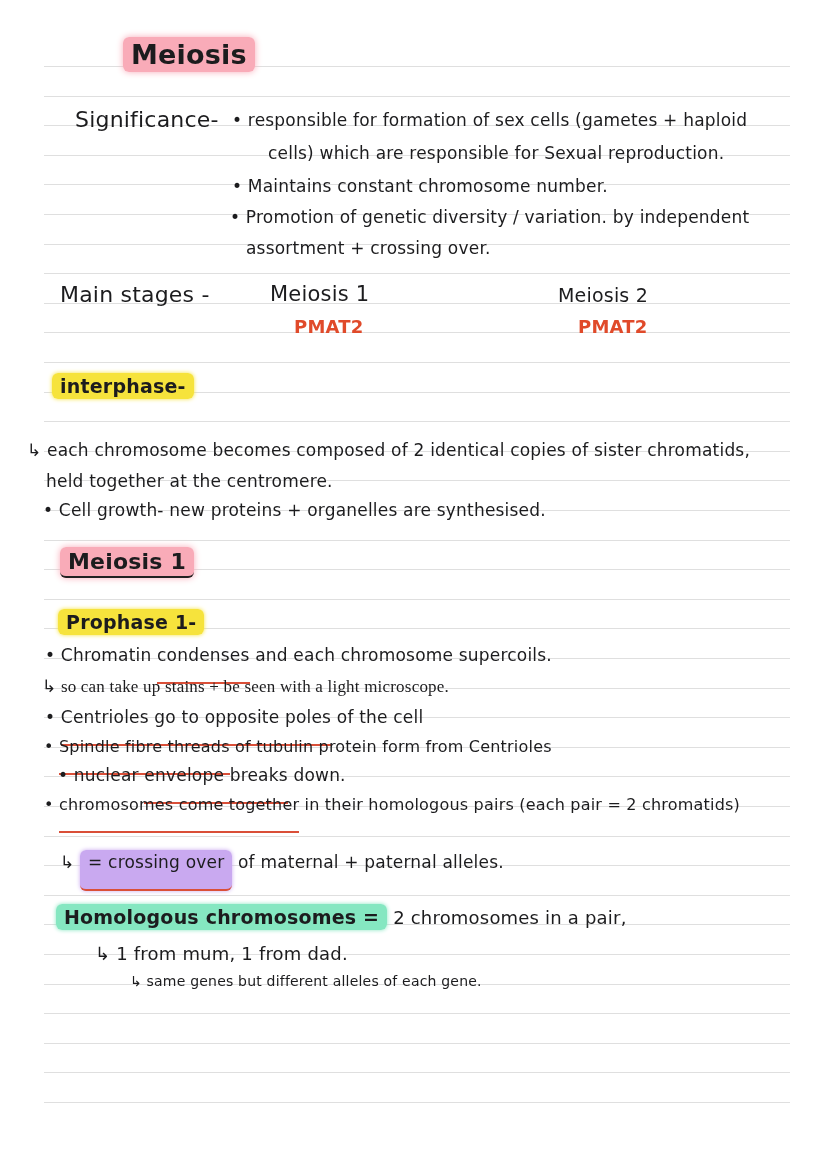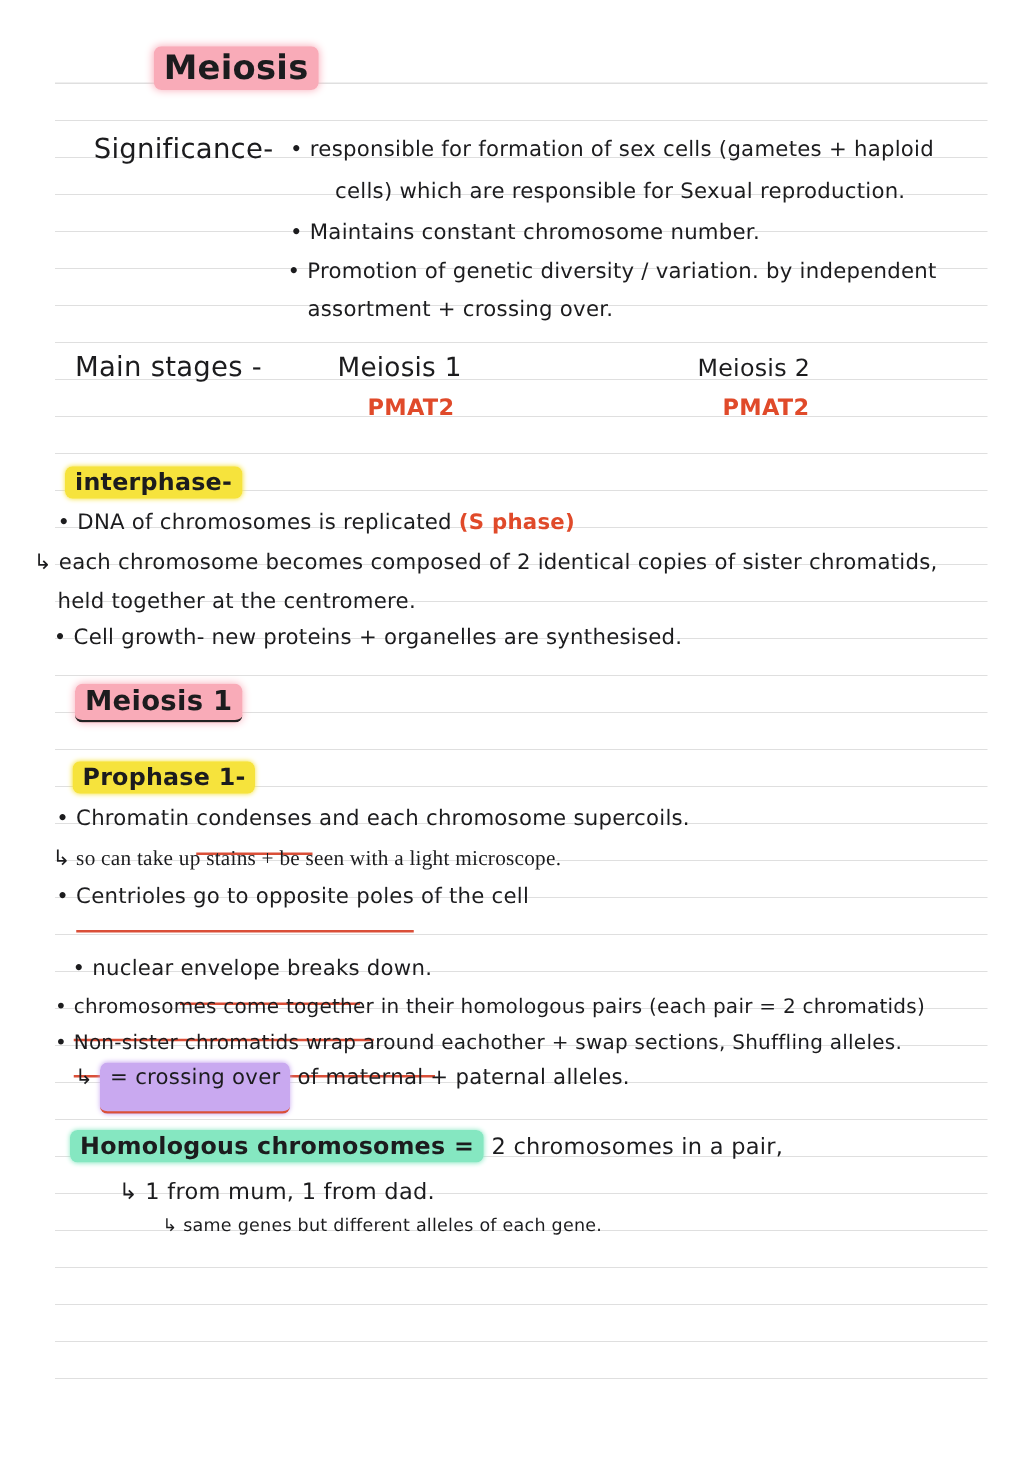--- a/index.html
+++ b/index.html
@@ -75,49 +75,46 @@
 
   <div class="line section-label" style="left:60px; top:281px;">Main stages -</div>
   <div class="line stage-label" style="left:270px; top:281px;">Meiosis 1</div>
   <div class="line stage-label" style="left:558px; top:284px; font-size:19px;">Meiosis 2</div>
   <div class="line red" style="left:294px; top:316px; font-size:18px;">PMAT2</div>
   <div class="line red" style="left:578px; top:316px; font-size:18px;">PMAT2</div>
 
   <div class="line sub-heading" style="left:52px; top:375px;">
     <span class="hl hl-yellow">interphase-</span>
   </div>
-  <div class="line" style="left:46px; top:408px;">
-    <span>• DNA of chromosomes is replicated </span><span class="red">(S phase)</span>
-  </div>
   <div class="line" style="left:27px; top:440px;">↳ each chromosome becomes composed of 2 identical copies of sister chromatids,</div>
   <div class="line" style="left:46px; top:471px;">held together at the centromere.</div>
   <div class="line" style="left:43px; top:500px;">• Cell growth- new proteins + organelles are synthesised.</div>
 
   <div class="line section-label" style="left:60px; top:548px; font-weight:bold;">
     <span class="hl hl-pink u-black">Meiosis 1</span>
   </div>
 
   <div class="line sub-heading" style="left:58px; top:611px;">
     <span class="hl hl-yellow">Prophase 1-</span>
   </div>
   <div class="line" style="left:45px; top:645px;">
     <span>• Chromatin </span><span class="u-red">condenses</span><span> and each chromosome supercoils.</span>
   </div>
   <div class="line" style="left:42px; top:676px;font-family:Liberation Serif, serif;">↳ so can take up stains + be seen with a light microscope.</div>
   <div class="line" style="left:45px; top:707px;">
     <span>• </span><span class="u-red">Centrioles go to opposite poles</span><span> of the cell</span>
   </div>
+  <div class="line" style="left:44px; top:737px; font-size:16px;">
+    <span>• </span><span class="u-red">Spindle fibre threads</span><span> of tubulin protein form from Centrioles</span>
+  </div>
   <div class="line" style="left:47px; top:765px;margin-left:11px;">
     <span>• nuclear </span><span class="u-red">envelope breaks</span><span> down.</span>
   </div>
   <div class="line" style="left:44px; top:795px; font-size:16px;">
     <span>• </span><span class="u-red">chromosomes come together</span><span> in their homologous pairs (each pair = 2 chromatids)</span>
-  </div>
-  <div class="line" style="left:44px; top:824px; font-size:16px;">
-    <span>• </span><span class="u-red">Non-sister chromatids wrap around</span><span> eachother + swap sections, Shuffling alleles.</span>
   </div>
   <div class="line" style="left:60px; top:852px;">
     <span>↳ </span><span class="hl hl-purple u-red">= crossing over</span><span> of maternal + paternal alleles.</span>
   </div>
 
   <div class="line h-heading" style="left:56px; top:906px;">
     <span class="hl hl-green">Homologous chromosomes =</span><span style="font-weight:normal; font-size:18px;"> 2 chromosomes in a pair,</span>
   </div>
   <div class="line" style="left:95px; top:943px; font-size:18px;">↳ 1 from mum, 1 from dad.</div>
   <div class="line" style="left:130px; top:973px; font-size:14px;">↳ same genes but different alleles of each gene.</div>

